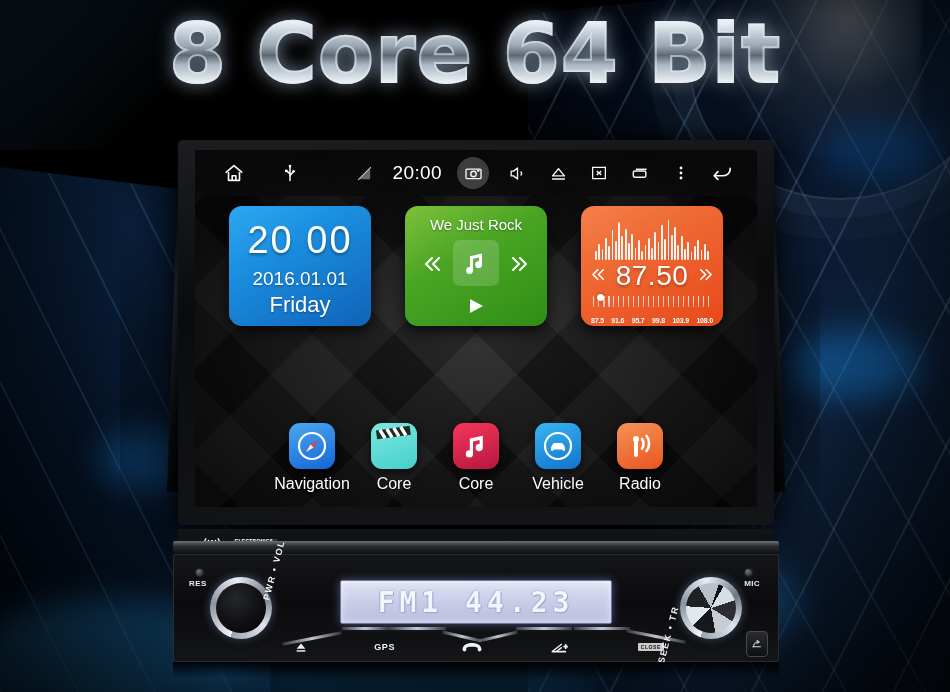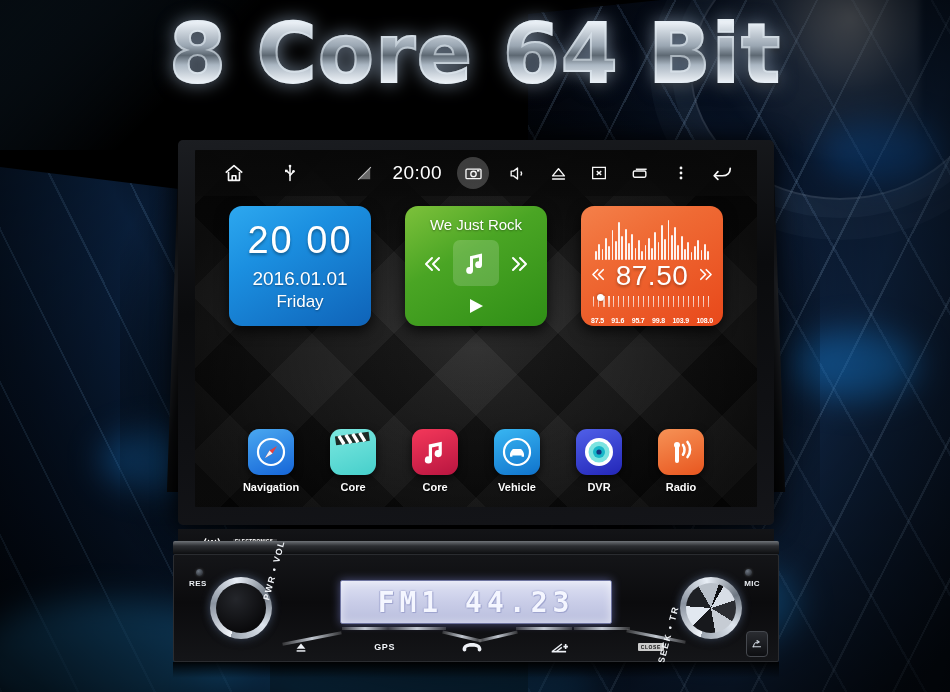--- a/index.html
+++ b/index.html
@@ -96,21 +96,21 @@
   .widget { width:142px; height:120px; border-radius:13px; position:relative;
      box-shadow:0 5px 14px rgba(0,0,0,.75); overflow:hidden; }
 
   .w-clock { background:linear-gradient(150deg,#2da8ef 0%,#1b8fe0 35%,#0f63b8 100%); }
   .wc-time { position:absolute; top:13px; left:0; width:100%; text-align:center;
      color:#fff; font-size:38px; font-weight:300; letter-spacing:2px;
      text-shadow:0 2px 3px rgba(0,0,0,.35); }
   .wc-date { position:absolute; top:62px; left:0; width:100%; text-align:center;
      color:#fff; font-size:19px; font-weight:400; text-shadow:0 1px 2px rgba(0,0,0,.35); }
   .wc-day { position:absolute; top:86px; left:0; width:100%; text-align:center;
-     color:#fff; font-size:17px; font-weight:400; text-shadow:0 1px 2px rgba(0,0,0,.35); }
+     color:#fff; font-size:22px; font-weight:400; text-shadow:0 1px 2px rgba(0,0,0,.35); }
 
   .w-music { background:linear-gradient(150deg,#7dc13b 0%,#4aa524 40%,#2f8e16 100%); }
   .wm-title { position:absolute; top:10px; left:0; width:100%; text-align:center;
      color:#fff; font-size:15px; text-shadow:0 1px 2px rgba(0,0,0,.35); }
   .wm-note { position:absolute; left:50%; top:34px; transform:translateX(-50%);
      width:46px; height:46px; background:rgba(255,255,255,.17); border-radius:7px;
      display:flex; align-items:center; justify-content:center; }
   .wm-prev { position:absolute; left:16px; top:46px; color:#fff; }
   .wm-next { position:absolute; right:16px; top:46px; color:#fff; }
   .wm-play { position:absolute; left:50%; bottom:6px; transform:translateX(-50%); color:#fff; }
@@ -134,21 +134,21 @@
      display:flex; justify-content:space-between; }
   .wr-ticks span { color:#fff; font-size:7px; font-weight:bold; letter-spacing:-.2px; }
 
   
   .apps { position:absolute; left:0; bottom:14px; width:100%;
      display:flex; justify-content:center; gap:30px; z-index:2; }
   .app { width:52px; display:flex; flex-direction:column; align-items:center; gap:6px; }
   .app-ic { width:46px; height:46px; border-radius:11px; position:relative;
      display:flex; align-items:center; justify-content:center;
      box-shadow:0 3px 8px rgba(0,0,0,.7); }
-  .app-lb { color:#fff; font-size:11px; font-weight:bold; text-shadow:0 1px 2px rgba(0,0,0,.9);
+  .app-lb { color:#fff; font-size:16px; font-weight:normal; text-shadow:0 1px 2px rgba(0,0,0,.9);
      white-space:nowrap; }
   .ic-nav { background:linear-gradient(160deg,#4aa8f0,#1565d8); }
   .ic-vid { background:linear-gradient(160deg,#7ce8e0,#46cfcb); }
   .ic-mus { background:linear-gradient(160deg,#f4385a,#b81540); }
   .ic-veh { background:linear-gradient(160deg,#38b6f2,#1073cc); }
   .ic-dvr { background:linear-gradient(160deg,#5060e8,#2326b8); }
   .ic-rad { background:linear-gradient(160deg,#f69256,#e8561f); }
 
   
   #brandstrip { position:absolute; left:11px; top:393px; width:596px; height:40px;
@@ -458,31 +458,20 @@
         <div class="app">
           <div class="app-ic ic-veh">
             <svg width="36" height="36" viewBox="0 0 36 36">
               <circle cx="18" cy="18" r="13" fill="none" stroke="#fff" stroke-width="2.2"></circle>
               <path d="M11 20.5c0-2 1-3 1.6-4 .5-.9 1-1.6 2.2-1.6h6.4c1.2 0 1.7.7 2.2 1.6.6 1 1.6 2 1.6 4v2.2h-2.4v-1.2h-9.2v1.2H11z" fill="#fff"></path>
             </svg>
           </div>
           <div class="app-lb">Vehicle</div>
         </div>
 
-        <div class="app">
-          <div class="app-ic ic-dvr">
-            <svg width="38" height="38" viewBox="0 0 38 38">
-              <circle cx="19" cy="19" r="14" fill="#fff"></circle>
-              <circle cx="19" cy="19" r="10.5" fill="#7ce3e0"></circle>
-              <circle cx="19" cy="19" r="6" fill="#18b7c9"></circle>
-              <circle cx="19" cy="19" r="2.6" fill="#12357e"></circle>
-            </svg>
-          </div>
-          <div class="app-lb">DVR</div>
-        </div>
 
         <div class="app">
           <div class="app-ic ic-rad">
             <svg width="34" height="34" viewBox="0 0 34 34" fill="none" stroke="#fff">
               <path d="M13 12v14" stroke-width="4" stroke-linecap="round"></path>
               <circle cx="13" cy="10" r="3" fill="#fff" stroke="none"></circle>
               <path d="M19 10c2 2.6 2 7 0 9.6" stroke-width="2.6" stroke-linecap="round"></path>
               <path d="M23.5 7c3.4 4 3.4 11 0 15" stroke-width="2.6" stroke-linecap="round"></path>
             </svg>
           </div>

